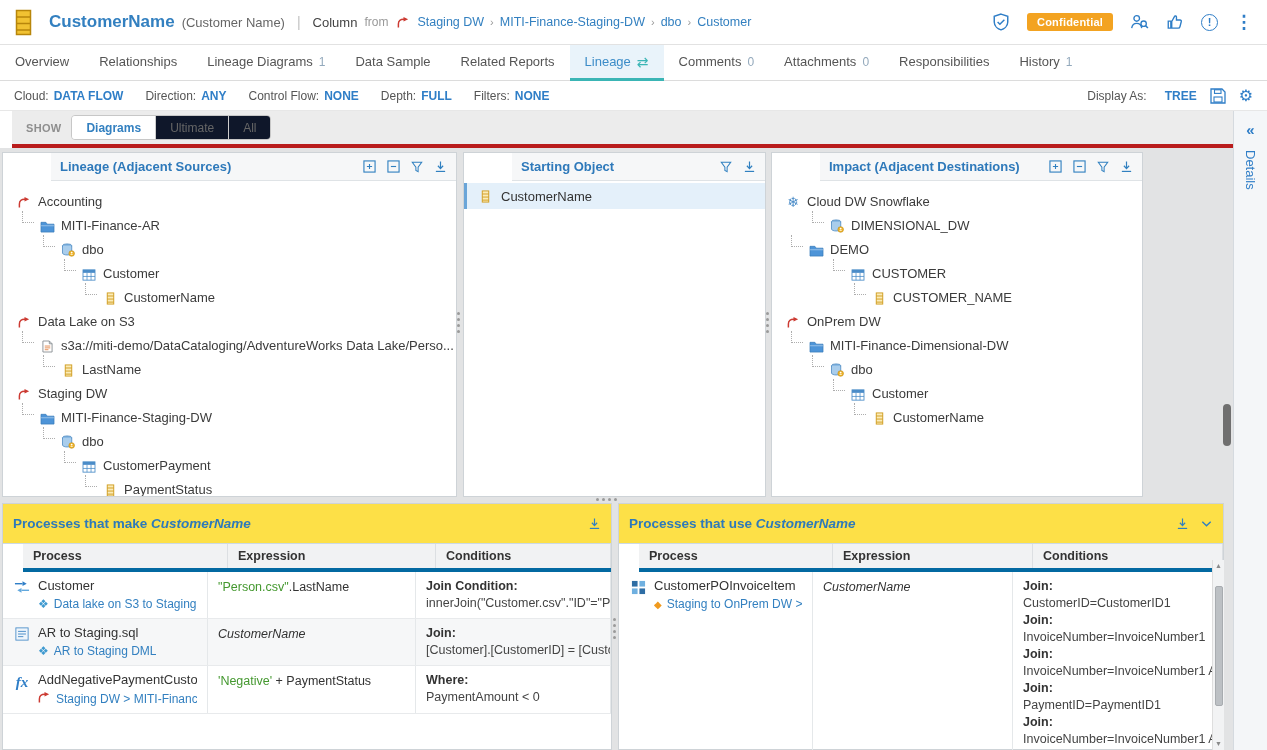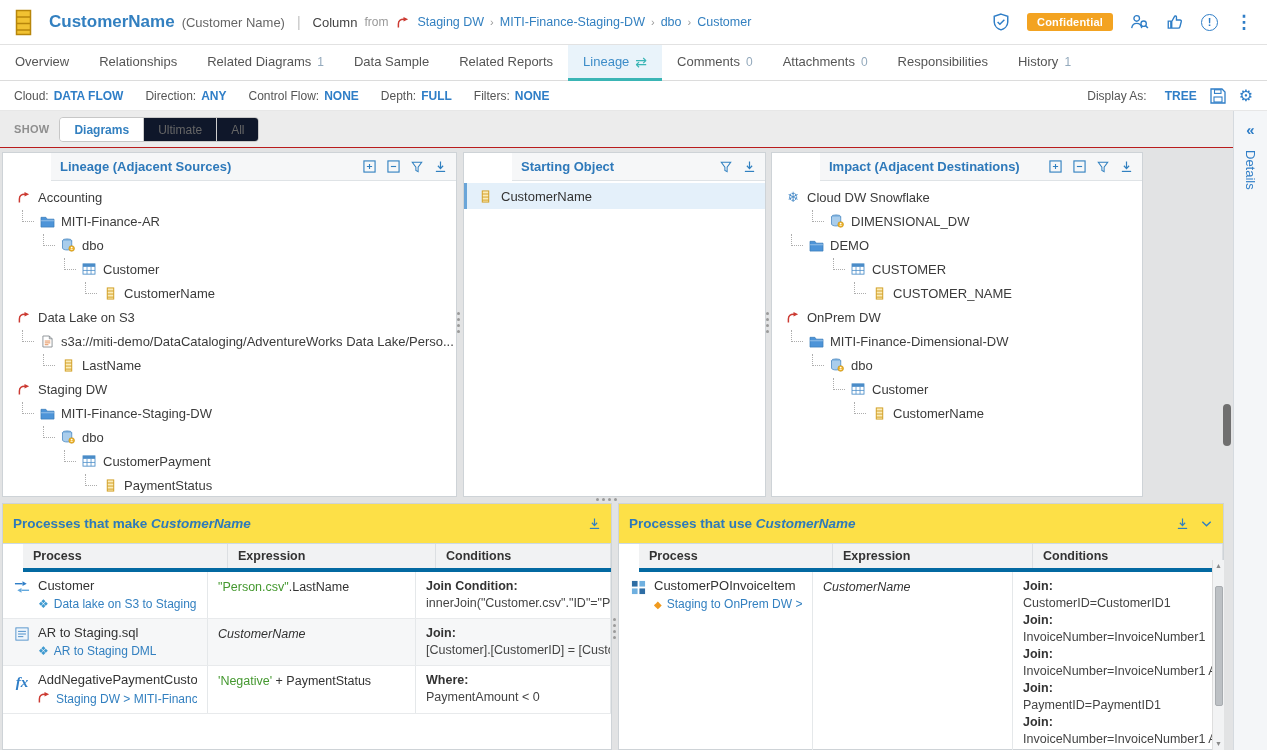--- a/index.html
+++ b/index.html
@@ -37,38 +37,38 @@
   .tab.active .tab-icon { color:#3ab5b5; font-size:14px; }
   
   .settingsbar { position:absolute; top:81px; left:0; right:0; height:30px; background:#fff;
     border-bottom:1px solid #e7e7e7; display:flex; align-items:center; padding:0 14px; font-size:12px; }
   .setting { margin-right:22px; white-space:nowrap; }
   .s-label { color:#555; margin-right:5px; }
   .s-value { color:#2f7ec7; font-weight:bold; cursor:pointer; }
   .settings-right { margin-left:auto; display:flex; align-items:center; gap:13px; }
   .gear { color:#2f7ec7; font-size:16px; cursor:pointer; line-height:1; }
   
-  .showbar { position:absolute; top:111px; left:0; width:1233px; height:37px; background:#ececec;
-    border-bottom:1px solid #b91c1c; display:flex; align-items:center; padding:0 14px; }
+  .showbar { position:absolute; top:111px; left:12px; width:1233px; height:37px; background:#ececec;
+    border-bottom:4px solid #b91c1c; display:flex; align-items:center; padding:0 14px; }
   .show-label { color:#8e8e8e; font-size:11px; font-weight:bold; margin-right:10px; letter-spacing:.3px; }
   .segmented { display:flex; border:1px solid #c7c7c7; border-radius:4px; overflow:hidden; height:25px; }
   .seg { padding:0 14px; line-height:24px; font-size:12px; color:#666; background:#0f172a;
     border-right:1px solid #cecece; cursor:pointer; }
   .seg:last-child { border-right:none; }
   .seg.active { background:#fff; color:#3380c0; font-weight:bold; }
   
   .mainbg { position:absolute; top:148px; left:0; width:1233px; height:602px; background:#e2e3e4; }
   .panel { position:absolute; background:#fff; border:1px solid #ced3d7; }
   .phead { height:28px; background:#f6f7f8; border-bottom:1px solid #dfe3e6; display:flex;
     align-items:center; padding:0 9px;margin-left:48px; }
   .ptitle { color:#2e79ba; font-weight:bold; font-size:13px; white-space:nowrap; }
   .ptools { margin-left:auto; display:flex; gap:11px; align-items:center; }
   .tool { display:flex; cursor:pointer; }
   .pbody { overflow:hidden; height:calc(100% - 28px); padding-top:4px; }
-  .trow { display:flex; align-items:center; height:24px; font-size:13px; color:#3b3b3b;
+  .trow { display:flex; align-items:flex-end; height:24px; font-size:13px; color:#3b3b3b;
     white-space:nowrap; cursor:pointer; }
   .elbow { width:12px; height:12px; border-left:1px dotted #adadad; border-bottom:1px dotted #adadad;
     margin:0 4px 10px 0; flex:none; }
   .nicon { width:18px; display:flex; justify-content:center; margin-right:5px; flex:none; }
   .srow { display:flex; align-items:center; height:26px; font-size:13px; gap:2px;
     padding-left:9px; cursor:pointer; }
   .srow.sel { background:#e4f0fa; border-left:3px solid #6aa5d8; }
   .uni { line-height:1; }
   
   .bphead { height:40px; background:#fde047; border-bottom:1px solid #ccd9e4; display:flex;
@@ -171,21 +171,21 @@
   </div>
 
   <div id="tabs" class="tabbar">
       <div class="tab">
         <span class="tab-label">Overview</span>
       </div>
       <div class="tab">
         <span class="tab-label">Relationships</span>
       </div>
       <div class="tab">
-        <span class="tab-label">Related Diagrams</span>
+        <span class="tab-label">Lineage Diagrams</span>
         <span class="tab-count">1</span>
       </div>
       <div class="tab">
         <span class="tab-label">Data Sample</span>
       </div>
       <div class="tab">
         <span class="tab-label">Related Reports</span>
       </div>
       <div class="tab active">
         <span class="tab-label">Lineage</span>

